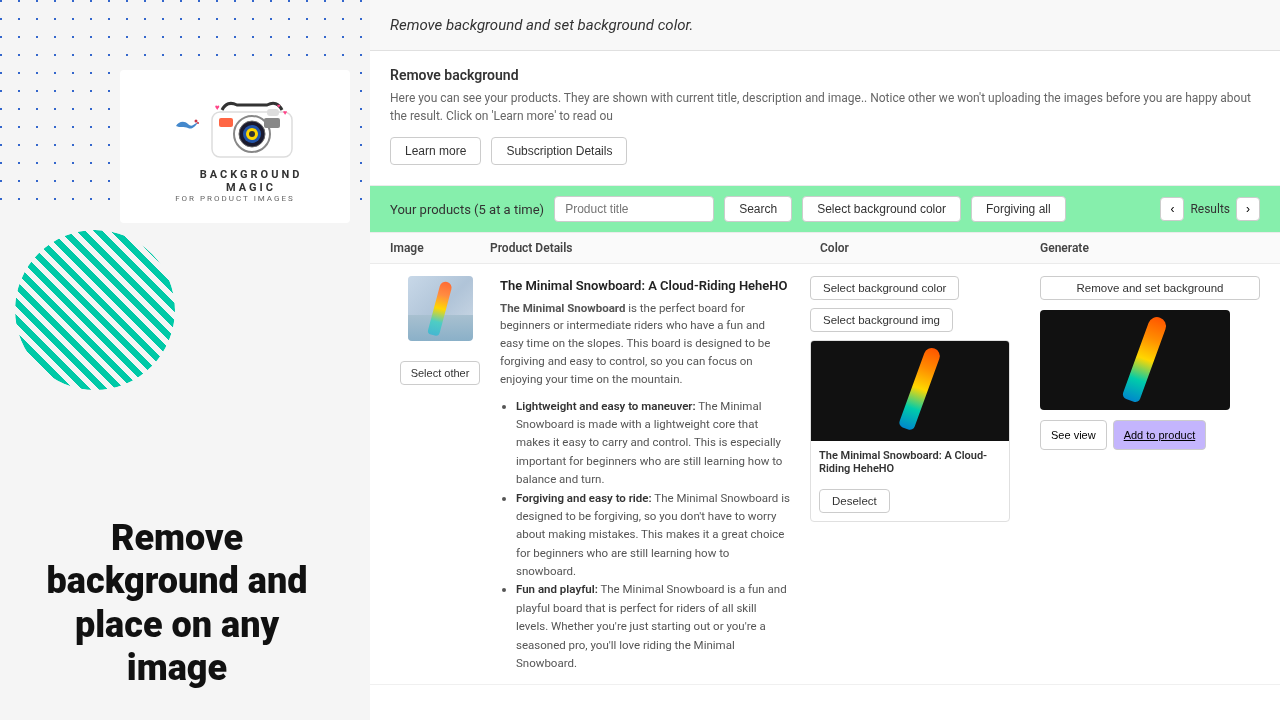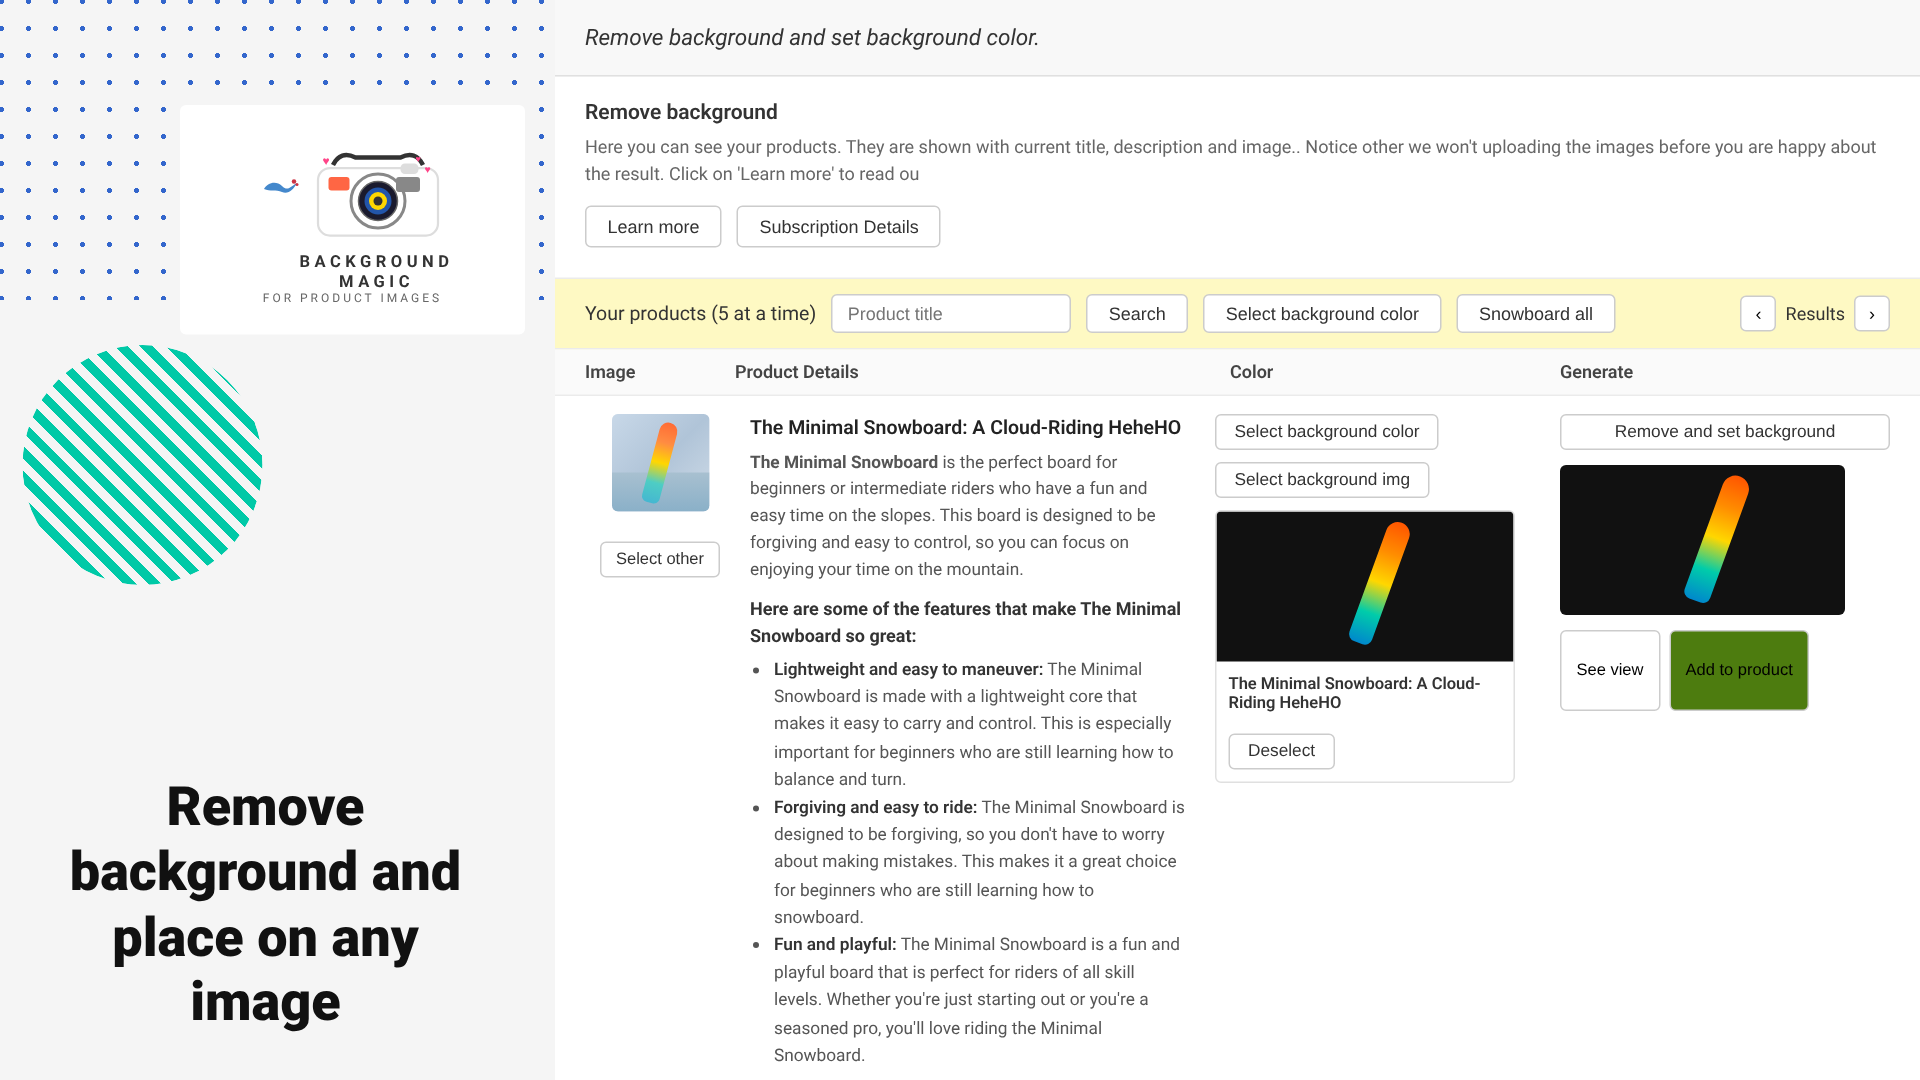--- a/index.html
+++ b/index.html
@@ -163,21 +163,21 @@
       background: white;
       color: #333;
     }
 
     .toolbar {
       display: flex;
       align-items: center;
       gap: 10px;
       padding: 10px 20px;
       border-bottom: 1px solid #ebebeb;
-      background: #fef9c3;
+      background: #86efac;
       flex-wrap: wrap;
     }
 
     .products-label {
       font-size: 13px;
       color: #333;
       white-space: nowrap;
     }
 
     .search-input {
@@ -413,26 +413,27 @@
     .btn-see-view {
       padding: 4px 10px;
       font-size: 11px;
       border: 1px solid #ccc;
       background: white;
       border-radius: 4px;
       cursor: pointer;
     }
 
     .btn-add-product {
-      padding: 20px 10px;
+      padding: 8px 10px;
       font-size: 11px;
       border: 1px solid #ccc;
-      background: #4d7c0f;
-      border-radius: 4px;
-      cursor: pointer;
+      background: #c4b5fd;
+      border-radius: 4px;
+      cursor: pointer;
+      text-decoration: underline;
     }
 
     
     .btn-deselect {
       padding: 5px 12px;
       font-size: 11.5px;
       border: 1px solid #ccc;
       background: white;
       border-radius: 4px;
       cursor: pointer;
@@ -529,21 +530,21 @@
       <button class="btn">Learn more</button>
       <button class="btn">Subscription Details</button>
     </div>
   </div>
 
   <div class="toolbar">
     <span class="products-label">Your products (5 at a time)</span>
     <input class="search-input" type="text" placeholder="Product title" style="">
     <button class="btn-primary">Search</button>
     <button class="btn-primary">Select background color</button>
-    <button class="btn-generate">Snowboard all</button>
+    <button class="btn-generate">Forgiving all</button>
     <div class="pagination">
       <button class="pagination-btn">‹</button>
       <span class="pagination-label">Results</span>
       <button class="pagination-btn">›</button>
     </div>
   </div>
 
   <div class="table-header">
     <div>Image</div>
     <div>Product Details</div>
@@ -561,21 +562,20 @@
         </div>
       </div>
       <button class="btn-select-other">Select other</button>
     </div>
 
     <div class="product-details-col">
       <div class="product-title-main">The Minimal Snowboard: A Cloud-Riding HeheHO</div>
       <p class="product-desc">
         <strong>The Minimal Snowboard</strong><span> is the perfect board for beginners or intermediate riders who have a fun and easy time on the slopes. This board is designed to be forgiving and easy to control, so you can focus on enjoying your time on the mountain.</span>
       </p>
-      <p class="product-features-title">Here are some of the features that make The Minimal Snowboard so great:</p>
       <ul class="product-feature-list">
         <li><strong>Lightweight and easy to maneuver:</strong> The Minimal Snowboard is made with a lightweight core that makes it easy to carry and control. This is especially important for beginners who are still learning how to balance and turn.</li>
         <li><strong>Forgiving and easy to ride:</strong> The Minimal Snowboard is designed to be forgiving, so you don't have to worry about making mistakes. This makes it a great choice for beginners who are still learning how to snowboard.</li>
         <li><strong>Fun and playful:</strong> The Minimal Snowboard is a fun and playful board that is perfect for riders of all skill levels. Whether you're just starting out or you're a seasoned pro, you'll love riding the Minimal Snowboard.</li>
       </ul>
 
     </div>
 
     <div class="color-col">
       <button class="btn-color">Select background color</button>

